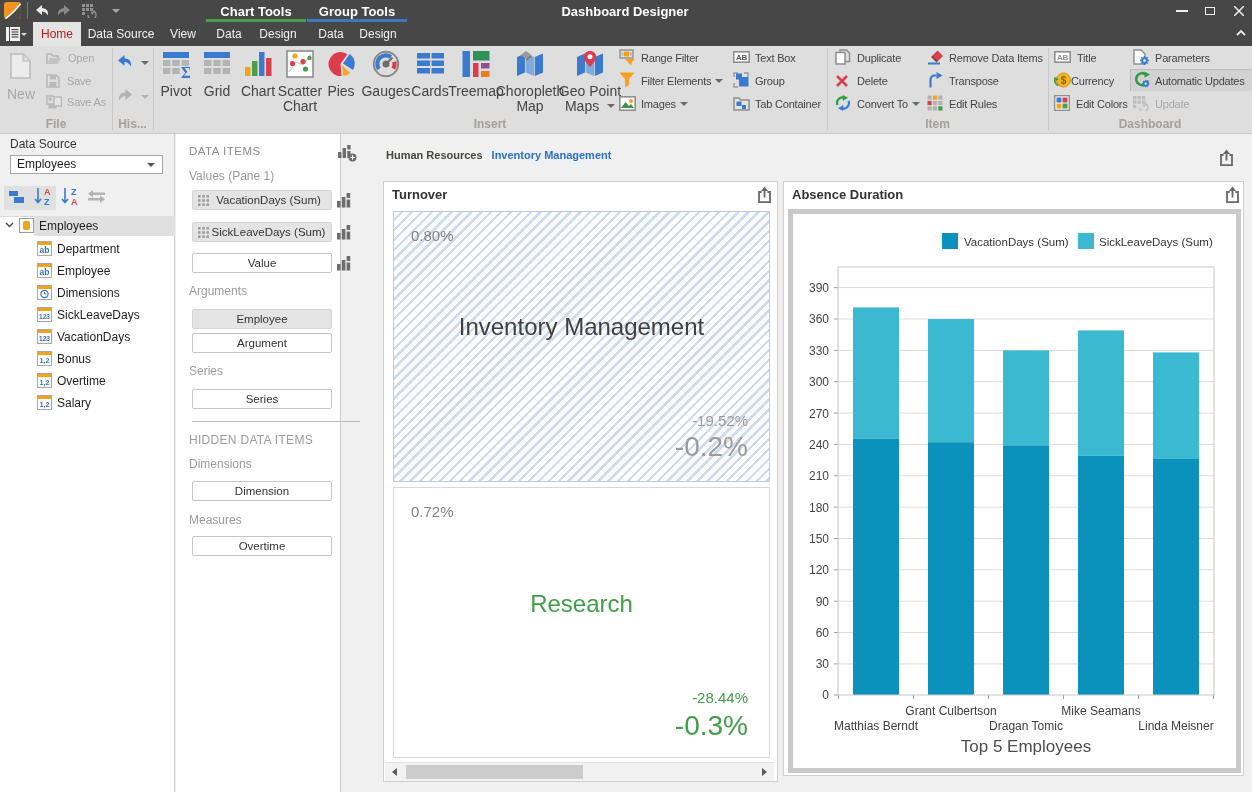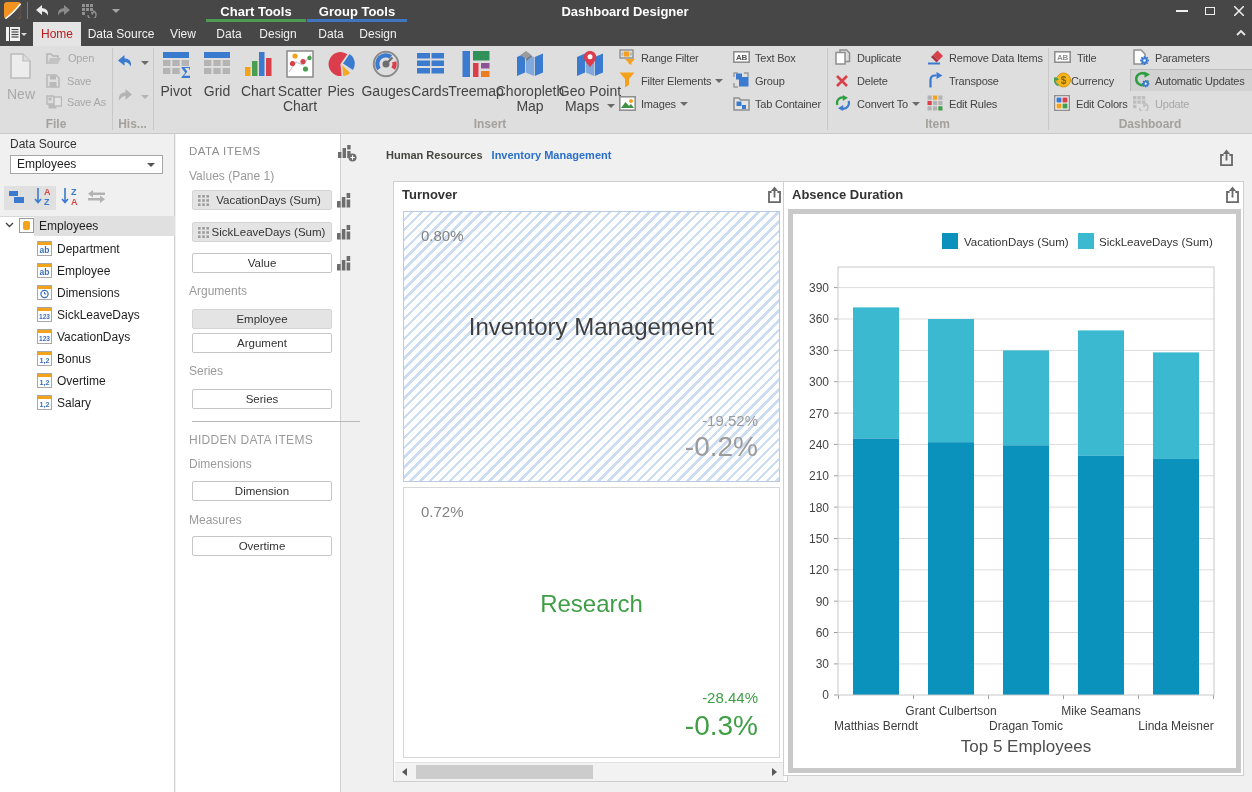--- a/index.html
+++ b/index.html
@@ -599,21 +599,21 @@
   </div>
 
   <div id="canvas">
     <div id="cvtitle">Human Resources<span class="blue">Inventory Management</span></div>
     <svg class="abs" style="left:843px;top:14px" width="17" height="19" viewBox="0 0 17 19">
       <path d="M5.6,7 H3 V17.2 H14 V7 H11.4" fill="none" stroke="#686868" stroke-width="1.8"></path>
       <rect x="7.6" y="5" width="1.8" height="7.5" fill="#686868"></rect>
       <path d="M4.9,6 L8.5,1.6 L12.1,6 Z" fill="#686868"></path>
     </svg>
 
-    <div class="panel" id="turnover" style="left:18px;top:47px;width:395px;height:601px">
+    <div class="panel" id="turnover" style="left:8px;top:47px;width:395px;height:601px">
       <div class="phead">Turnover</div>
       <svg class="abs" style="left:372px;top:3px" width="17" height="19" viewBox="0 0 17 19">
         <path d="M5.6,7 H3 V17.2 H14 V7 H11.4" fill="none" stroke="#686868" stroke-width="1.8"></path>
         <rect x="7.6" y="5" width="1.8" height="7.5" fill="#686868"></rect>
         <path d="M4.9,6 L8.5,1.6 L12.1,6 Z" fill="#686868"></path>
       </svg>
       <div class="card" id="card1">
         <div class="pct">0.80%</div>
         <div class="cardtitle dark" style="top:101px">Inventory Management</div>
         <div class="dval1 gray" style="top:200px">-19.52%</div>

